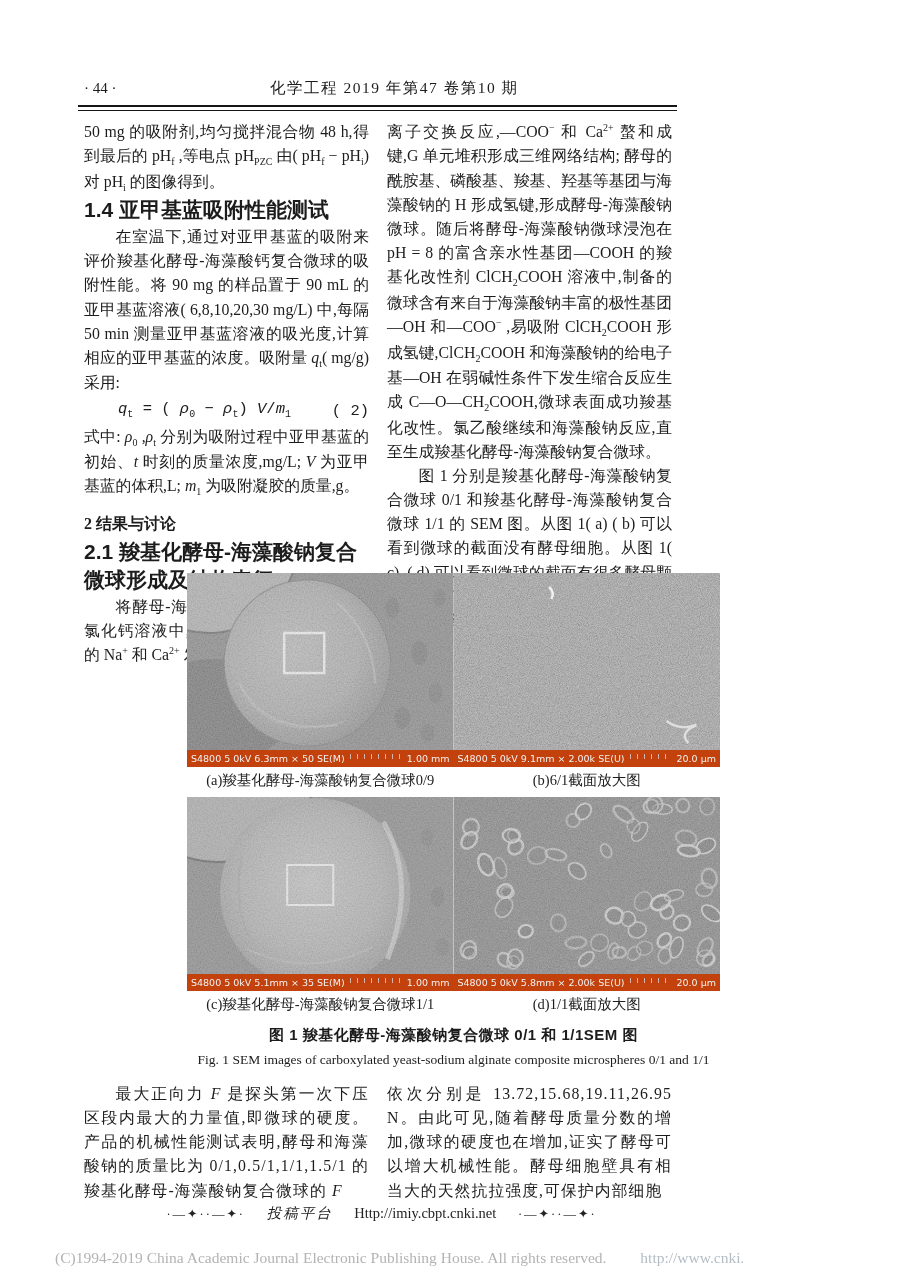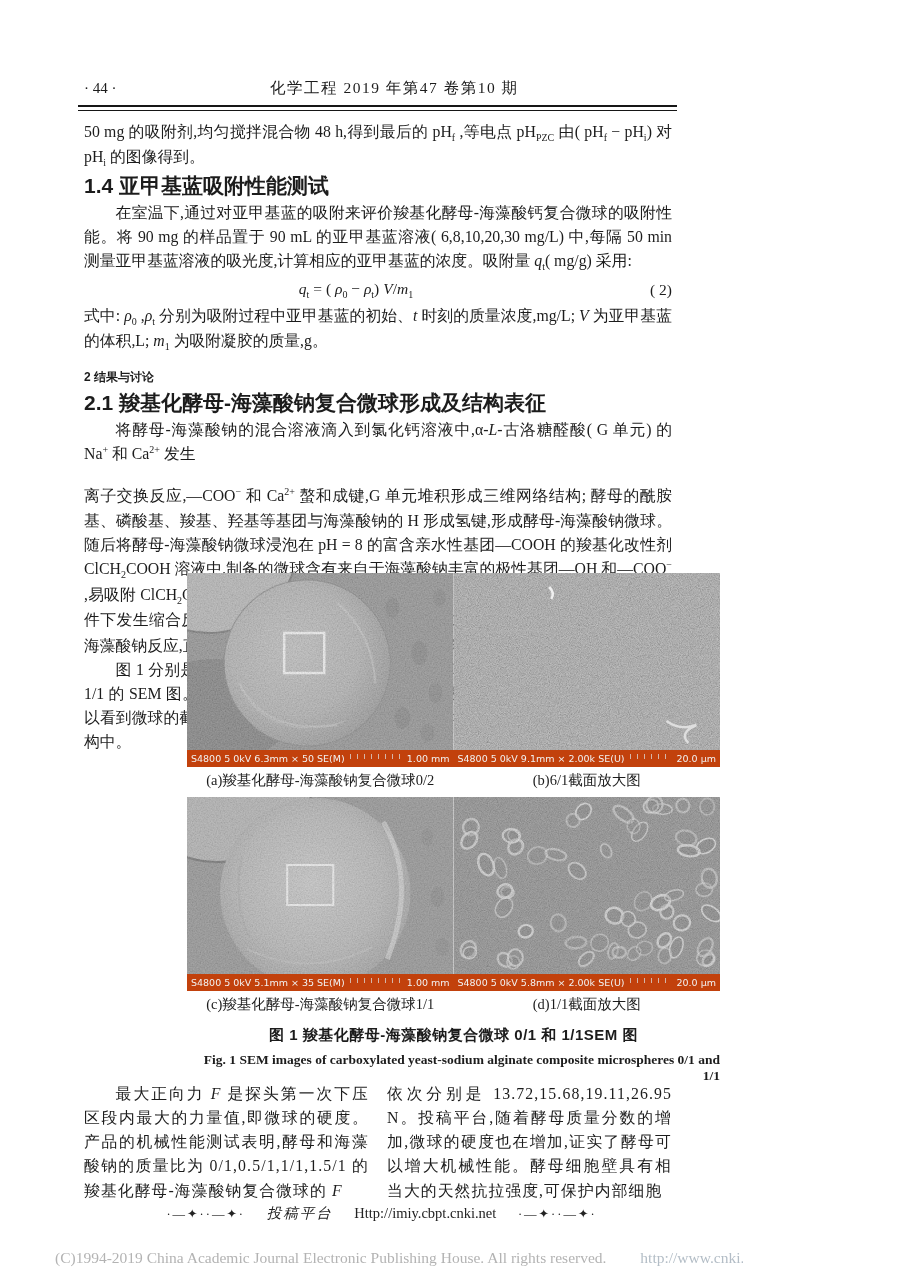--- a/index.html
+++ b/index.html
@@ -8,49 +8,49 @@
     font-family:"Liberation Serif","DejaVu Serif",serif;color:#1c1c1c;overflow:hidden;margin-top:8px;
   }
   
   .header{position:absolute;top:70px;left:84px;right:71px;display:flex;align-items:baseline;}
   .pagenum{font-size:15px;}
   .journal{flex:1;text-align:center;font-size:15.5px;letter-spacing:1.5px;}
   .rule{position:absolute;top:97px;left:78px;right:66px;height:3px;
         border-top:2.5px solid #161616;border-bottom:1.2px solid #161616;}
   
   .cols{position:absolute;left:84px;right:71px;display:flex;gap:18px;}
-  .cols.top{top:112px;flex-direction:column;}
+  .cols.top{top:112px;}
   .cols.bottom{top:1074px;}
   .col{flex:1;min-width:0;}
   p{margin:0;font-size:15.8px;line-height:1.53;text-align:justify;}
   .indent{text-indent:2em;}
   .ls p, p.ls{letter-spacing:1.1px;}
-  h3{margin:14px 0 3px;font-family:Liberation Sans, sans-serif;font-size:12px;font-weight:bold;}
+  h3{margin:14px 0 3px;font-family:Liberation Serif, serif;font-size:16px;font-weight:bold;}
   h4{margin:1px 0 1px;font-family:"Liberation Sans","DejaVu Sans",sans-serif;font-size:21px;font-weight:bold;}
   sub,sup{font-size:10px;}
-  .eqrow{display:flex;align-items:center;margin:5px 0 4px;font-size:15.5px;}
+  .eqrow{display:flex;align-items:center;margin:5px 0 4px;font-size:15.5px;font-family:Liberation Mono, monospace;}
   .eq{flex:1;text-align:center;}
   .eqnum{width:44px;text-align:right;}
   
   .figure{position:absolute;top:565px;left:187px;width:533px;}
   .sem-row{margin-bottom:7px;}
   .sem-imgs{display:flex;height:177px;}
   .sem-imgs svg{width:50%;height:100%;display:block;}
   .sem-bar{height:17px;background:#c2410c;display:flex;color:#f2f2f2;
            font-family:"DejaVu Sans","Liberation Sans",sans-serif;font-size:9.5px;align-items:center;}
   .bar-half{flex:1;display:flex;align-items:center;padding:0 4px;gap:5px;min-width:0;}
   .bar-label{white-space:nowrap;overflow:hidden;}
   .bar-ticks{flex:1;height:5px;align-self:flex-start;margin-top:1px;opacity:.75;
              background:repeating-linear-gradient(90deg,#dcdcdc 0 1px,transparent 1px 7px);}
   .bar-scale{white-space:nowrap;}
   .sem-caps{display:flex;margin-top:4px;}
   .sem-caps span{flex:1;text-align:center;font-size:14.5px;}
   .figtitle{text-align:center;margin-top:12px;font-family:"Liberation Sans","DejaVu Sans",sans-serif;
             font-weight:bold;font-size:15px;letter-spacing:.5px;}
-  .figtitle-en{text-align:right;margin-top:7px;font-size:13.5px;font-weight:bold;}
+  .figtitle-en{text-align:center;margin-top:7px;font-size:13.5px;}
   
   .submit-line{position:absolute;top:1196px;left:0;right:0;text-align:center;font-size:14.5px;color:#222;padding-left:20px;}
   .orn{letter-spacing:2px;font-size:12.5px;}
   .kai{margin:0 18px;font-style:italic;letter-spacing:2px;}
   .submit-url{margin-right:18px;}
   .copyright{position:absolute;left:55px;top:1241px;font-size:15.5px;color:#b3b3b3;white-space:nowrap;}
   .cp-url{margin-left:30px;color:#b3bdc6;}
 </style>
 </head>
 <body>
@@ -149,21 +149,21 @@
           <span class="bar-ticks"></span>
           <span class="bar-scale">1.00 mm</span>
         </div>
         <div class="bar-half">
           <span class="bar-label">S4800 5 0kV 9.1mm × 2.00k SE(U)</span>
           <span class="bar-ticks"></span>
           <span class="bar-scale">20.0 μm</span>
         </div>
       </div>
       <div class="sem-caps">
-        <span>(a)羧基化酵母-海藻酸钠复合微球0/2</span>
+        <span>(a)羧基化酵母-海藻酸钠复合微球0/9</span>
         <span>(b)6/1截面放大图</span>
       </div>
     </div>
 
     <div class="sem-row">
       <div class="sem-imgs">
         <svg viewBox="0 0 266 177" preserveAspectRatio="none">
           <rect width="266" height="177" fill="#8f8f8f"></rect>
           <ellipse cx="250" cy="100" rx="7" ry="10" fill="#7b7b7b" opacity=".45"></ellipse>
           <ellipse cx="240" cy="40" rx="6" ry="9" fill="#7b7b7b" opacity=".4"></ellipse>
@@ -261,21 +261,21 @@
 
     <div class="figtitle">图 1  羧基化酵母-海藻酸钠复合微球 0/1 和 1/1SEM 图</div>
     <div class="figtitle-en">Fig. 1  SEM images of carboxylated yeast-sodium alginate composite microspheres 0/1 and 1/1</div>
   </div>
 
   <div class="cols bottom">
     <div class="col">
       <p class="indent ls">最大正向力 <i>F</i> 是探头第一次下压区段内最大的力量值,即微球的硬度。产品的机械性能测试表明,酵母和海藻酸钠的质量比为 0/1,0.5/1,1/1,1.5/1 的羧基化酵母-海藻酸钠复合微球的 <i>F</i></p>
     </div>
     <div class="col">
-      <p class="ls">依次分别是 13.72,15.68,19.11,26.95 N。投稿平台,随着酵母质量分数的增加,微球的硬度也在增加,证实了酵母可以增大机械性能。酵母细胞壁具有相当大的天然抗拉强度,可保护内部细胞</p>
+      <p class="ls">依次分别是 13.72,15.68,19.11,26.95 N。由此可见,随着酵母质量分数的增加,微球的硬度也在增加,证实了酵母可以增大机械性能。酵母细胞壁具有相当大的天然抗拉强度,可保护内部细胞</p>
     </div>
   </div>
 
   <div class="submit-line">
     <span class="orn">·—✦··—✦·</span>
     <span class="kai">投稿平台</span>
     <span class="submit-url">Http://imiy.cbpt.cnki.net</span>
     <span class="orn">·—✦··—✦·</span>
   </div>
 

